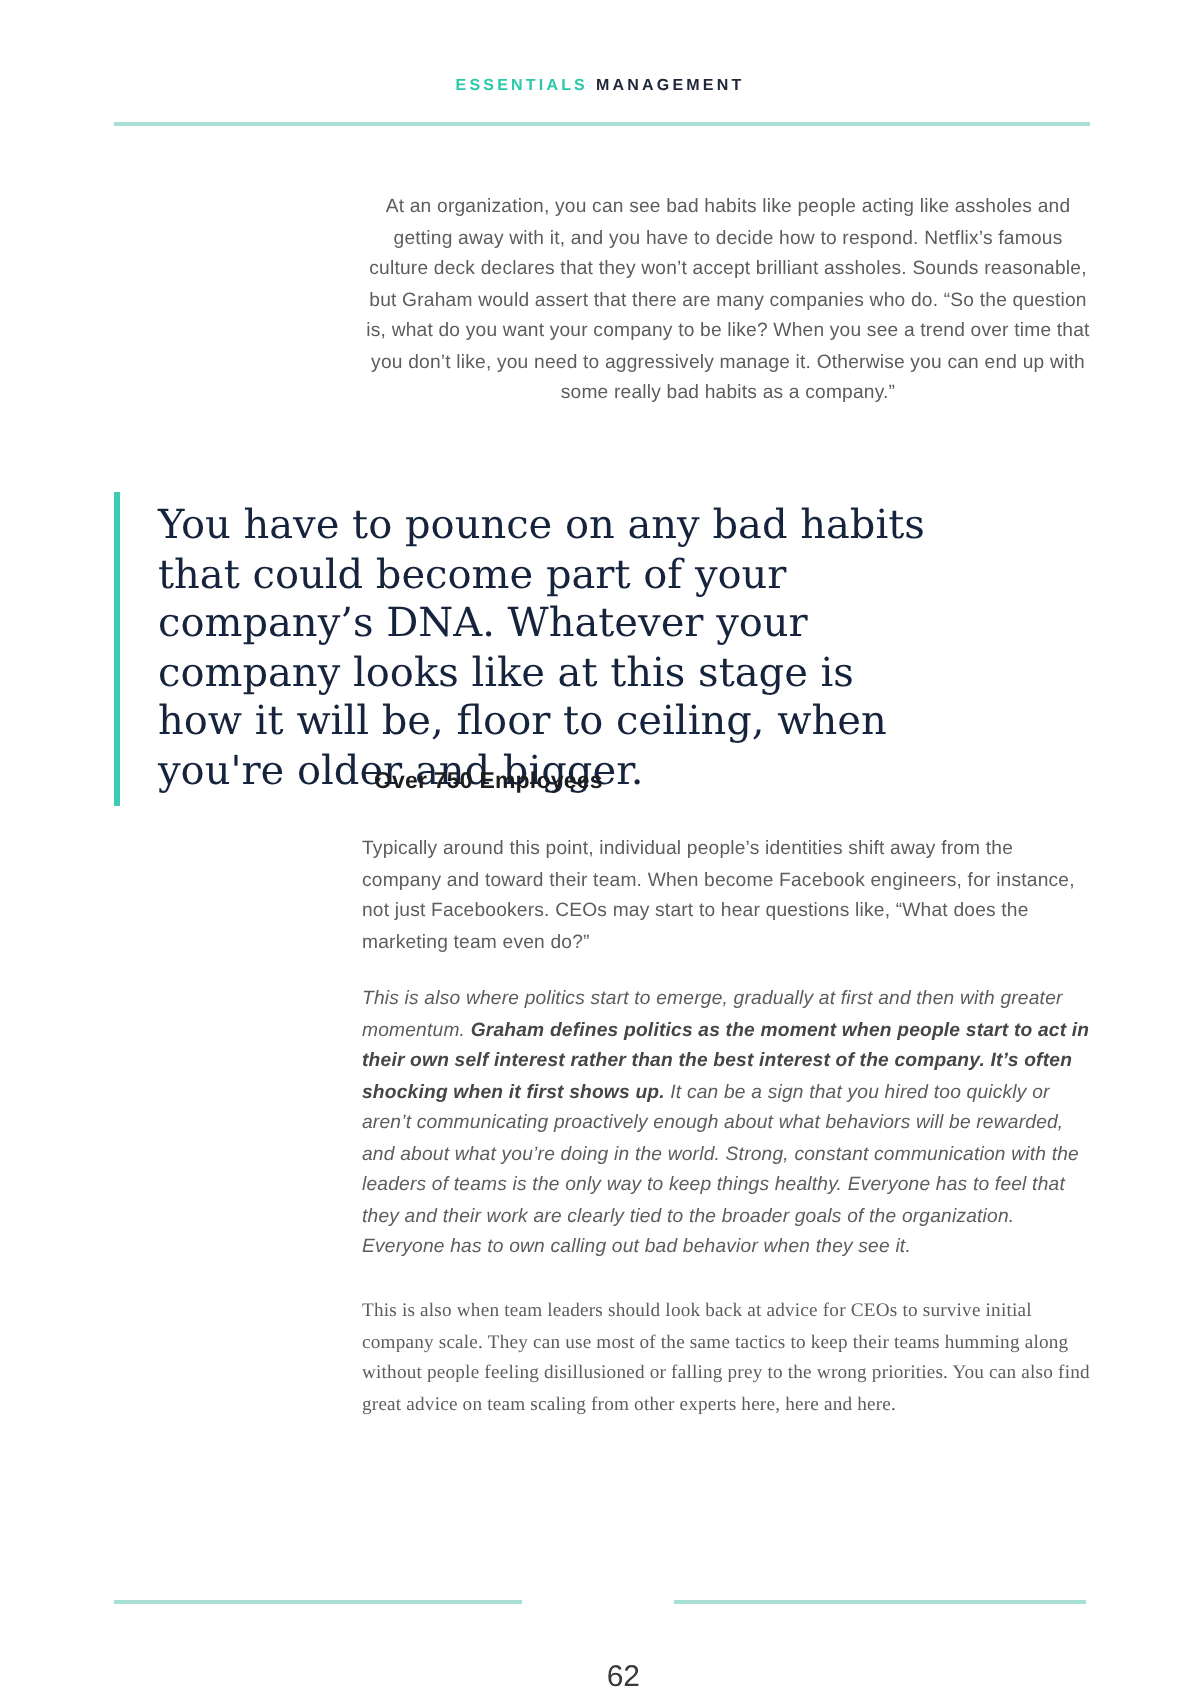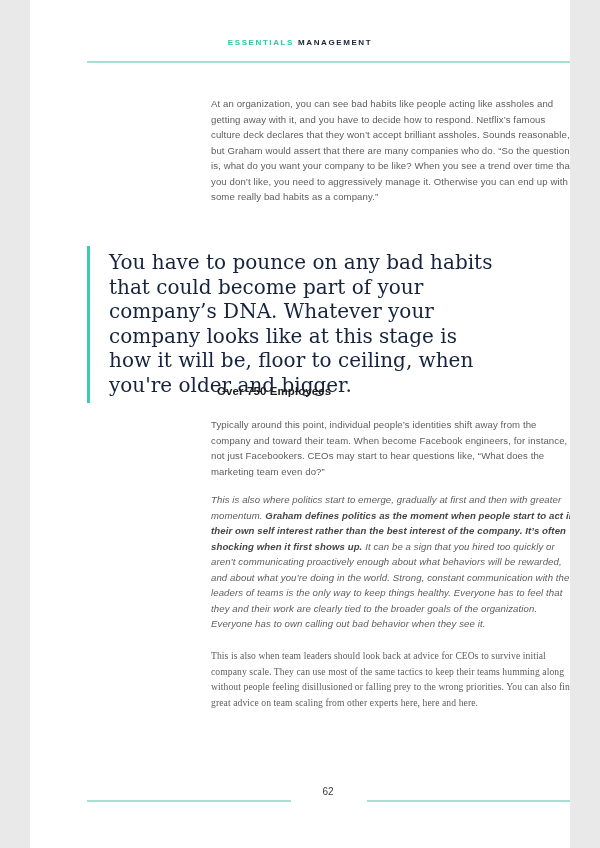--- a/index.html
+++ b/index.html
@@ -1,19 +1,19 @@
 <!DOCTYPE html>
 <html><head>
 <meta charset="utf-8">
 <style>
   * { margin: 0; padding: 0; box-sizing: border-box; }
   html, body { background: #e9e9e9; }
   .page {
     position: relative;
-    width: 540px;
+    width: 600px;
     height: 848px;
     background: #ffffff;
     font-family: "Liberation Sans", sans-serif;
     overflow: hidden;
     margin: 0 auto;
   }
 
   
   .header {
     position: absolute;
@@ -39,21 +39,21 @@
   
   .body-para {
     position: absolute;
     left: 181px;
     width: 366px;
     font-size: 9.6px;
     line-height: 15.5px;
     color: #5d5d5d;
     letter-spacing: 0.1px;
   }
-  .para-1 { top: 96px; }
+  .para-1 { top: 96px; text-align: center; }
   .para-2 { top: 417px; }
   .para-3 { top: 492px; font-style: italic; }
   .para-4 { top: 648px; font-family: Liberation Serif, serif; }
   .body-para strong { color: #464646; font-weight: bold; }
 
   
   .pull-quote {
     position: absolute;
     left: 57px;
     top: 246px;
@@ -82,25 +82,25 @@
   .footer-rule {
     position: absolute;
     top: 800px;
     height: 2px;
     background: #a9ded4;
   }
   .footer-rule-left  { left: 57px;  width: 204px; }
   .footer-rule-right { left: 337px; width: 206px; }
   .page-number {
     position: absolute;
-    top: 786px;
+    top: 830px;
     left: 276px;
     width: 44px;
-    text-align: center;
-    font-size: 10px;
+    text-align: right;
+    font-size: 15px;
     color: #3a3a3a;
   }
 </style>
 </head>
 <body>
 
 <div class="page">
 
   <div class="header">
     <span class="brand">ESSENTIALS</span><span class="section-label">MANAGEMENT</span>

